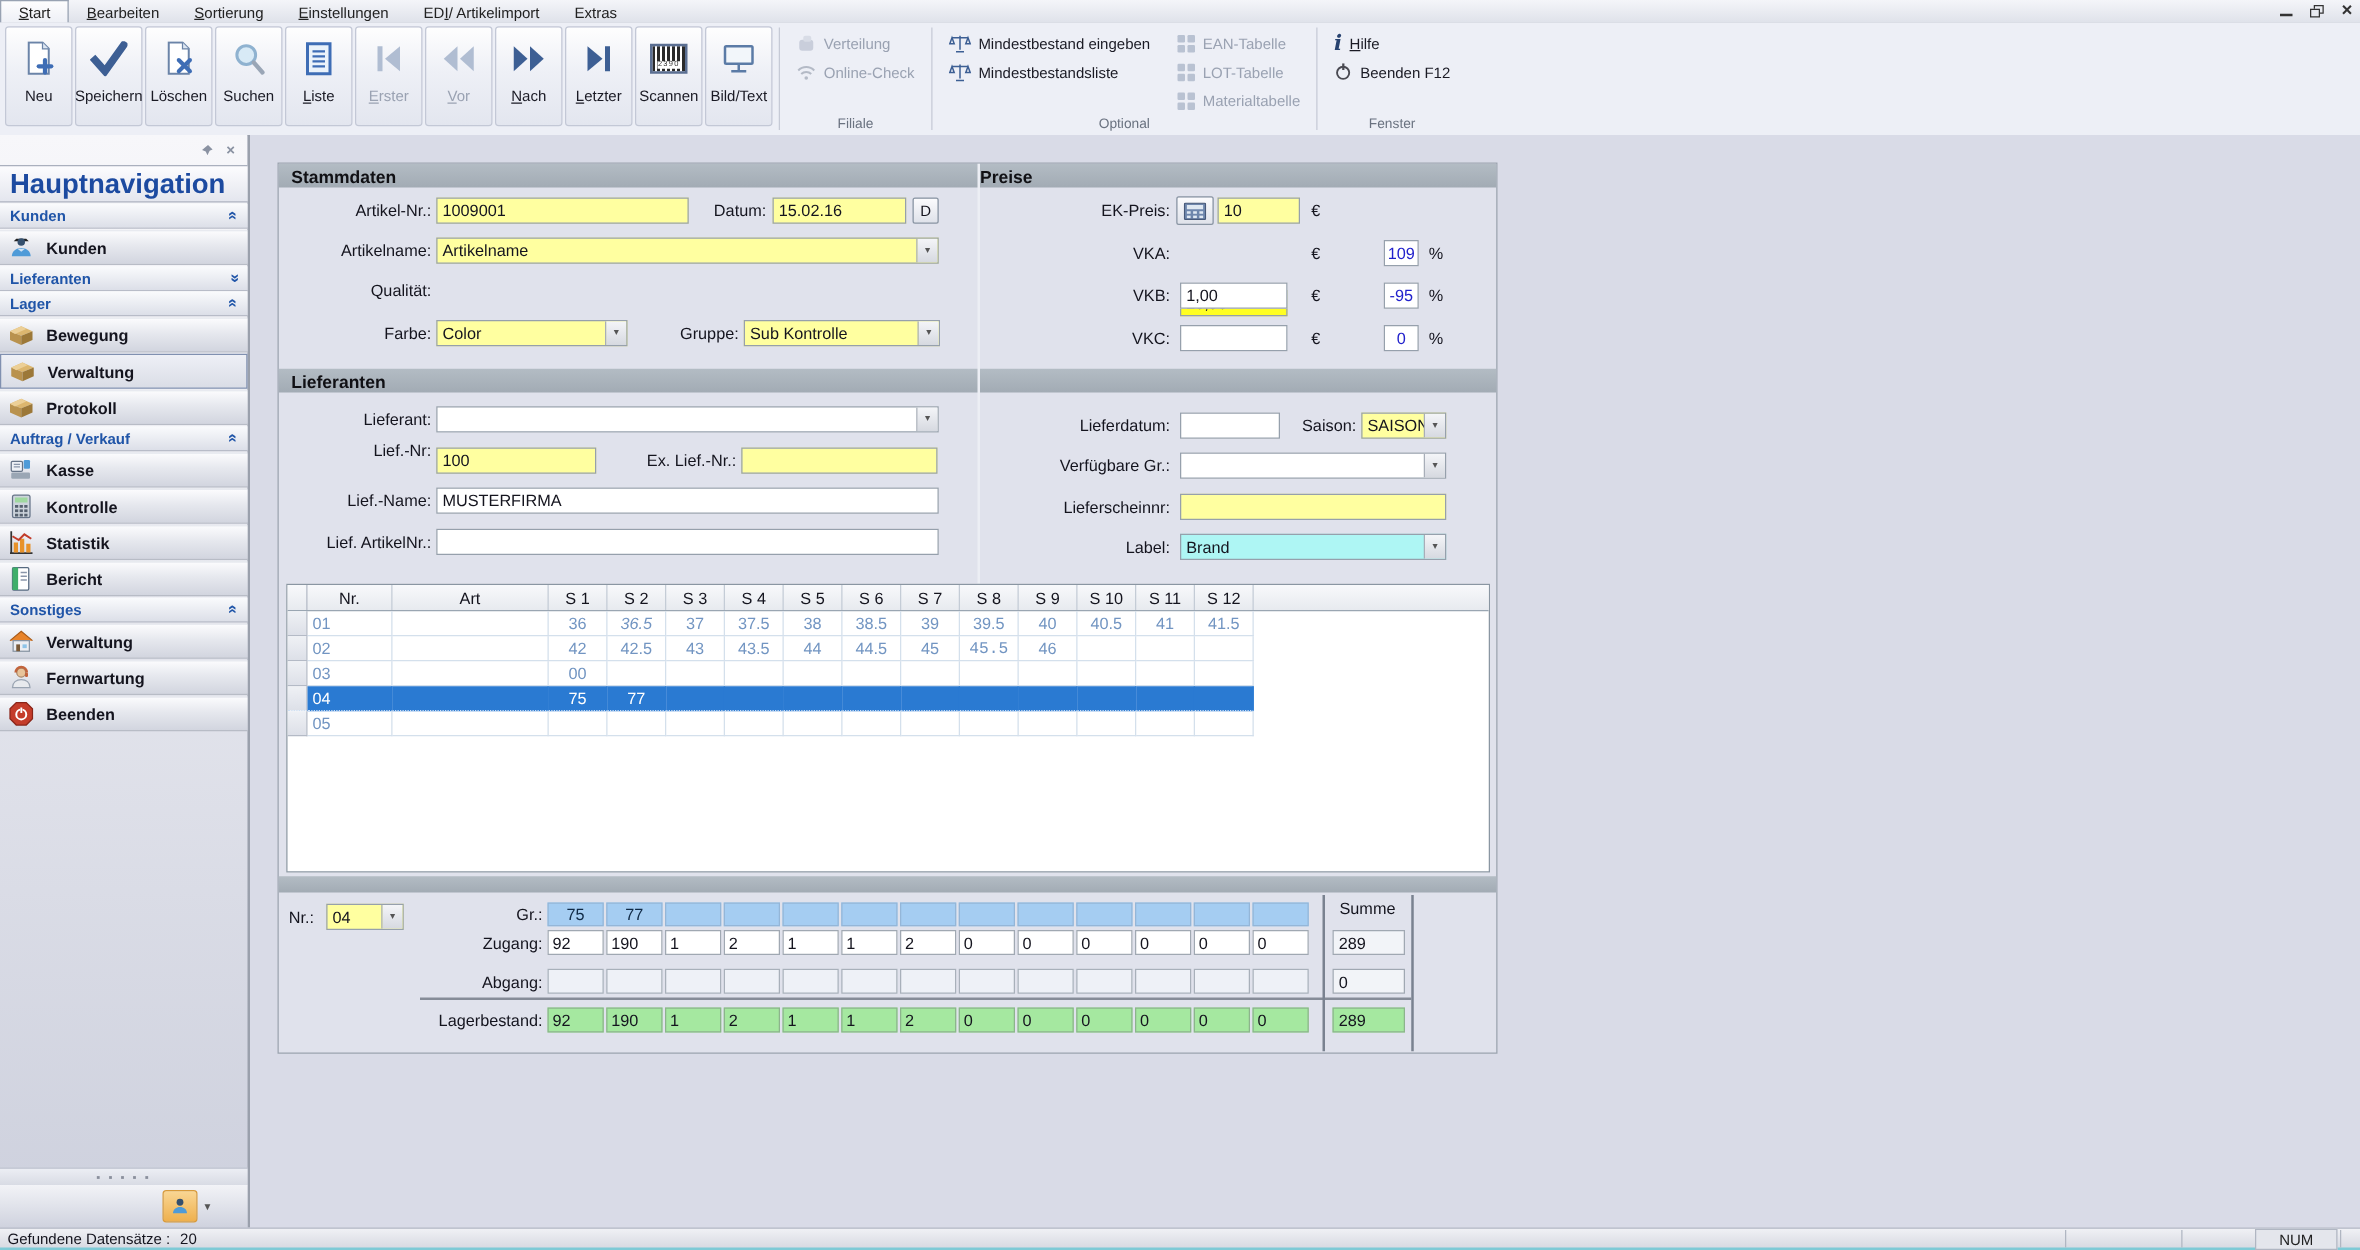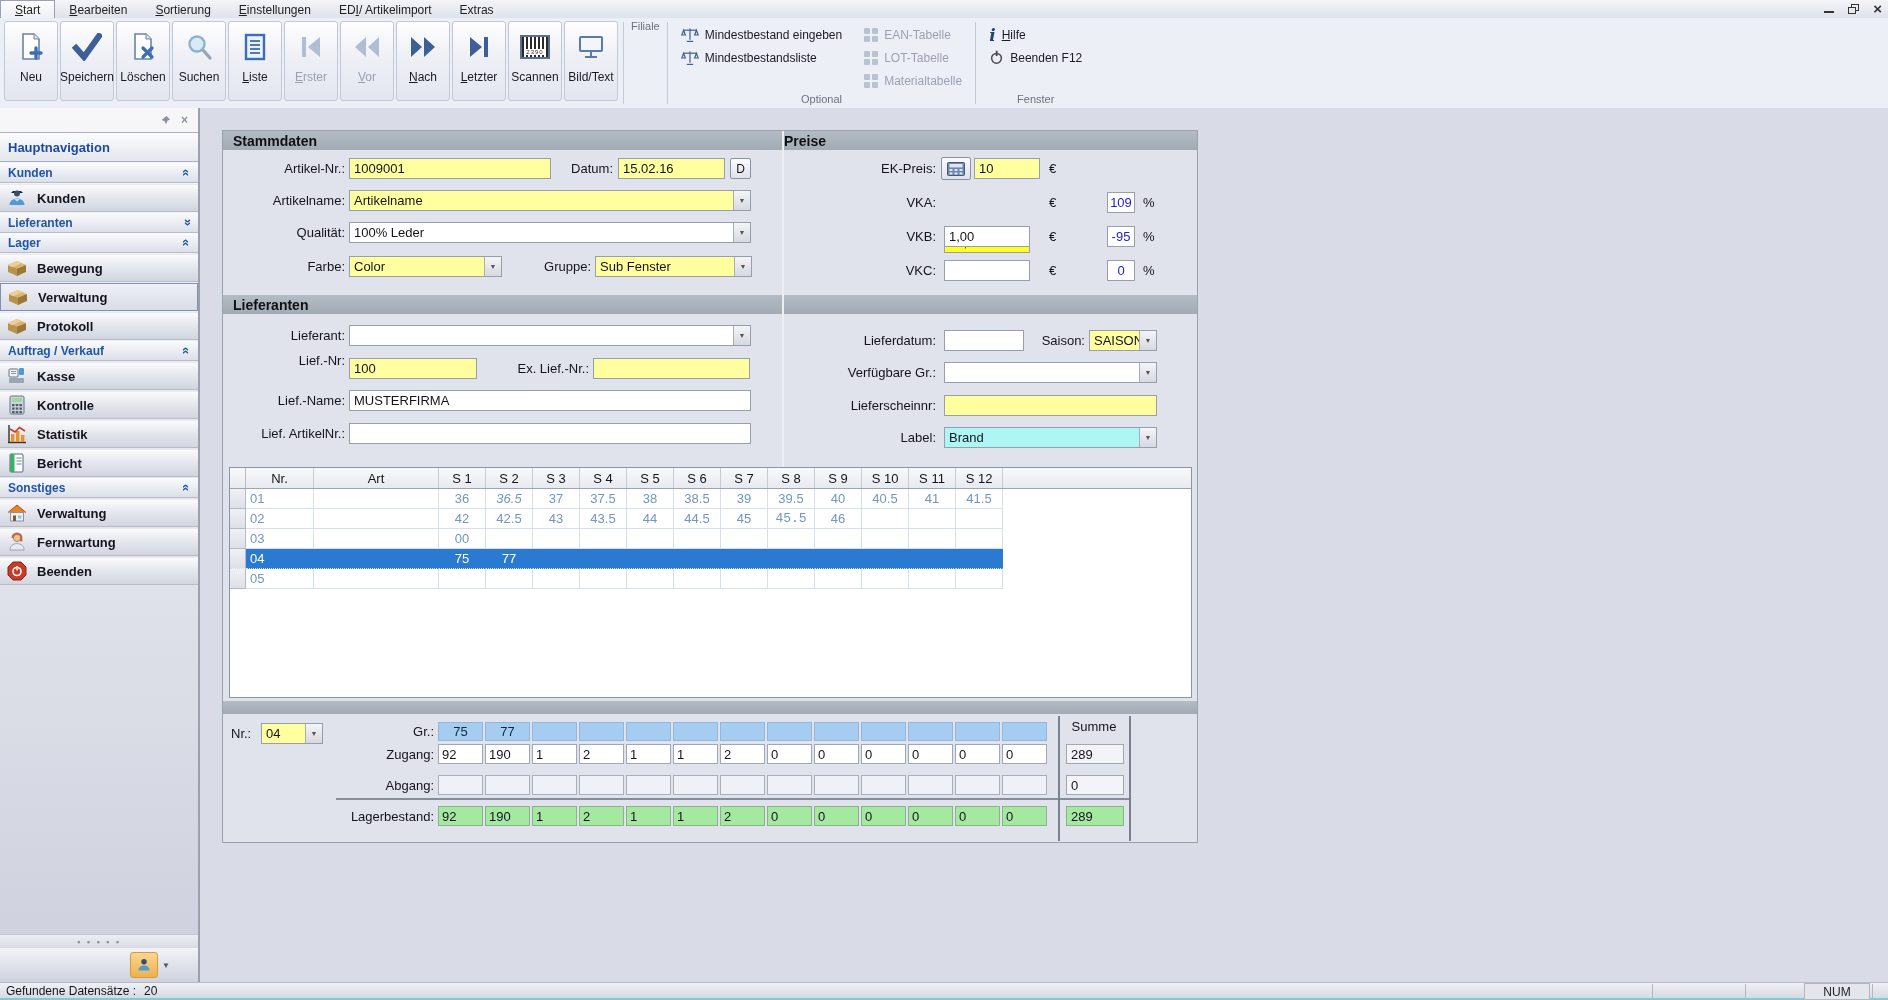--- a/index.html
+++ b/index.html
@@ -35,21 +35,21 @@
   .rgroup-cap{height:15px;text-align:center;font-size:11px;color:#6a7280;}
   .barcode{display:inline-block;width:26px;height:20px;border:2px solid #5b6f92;background:repeating-linear-gradient(90deg,#2a2a2a 0 2px,#fff 2px 4px);position:relative;}
   .barcode i{position:absolute;left:4px;bottom:2px;right:4px;background:#fff;color:#333;font-style:normal;font-size:6px;line-height:6px;text-align:center;letter-spacing:1px;}
   .gridicn{display:inline-grid;grid-template-columns:6px 6px;grid-template-rows:6px 6px;gap:2px;}
   .gridicn b{background:#b9c2d2;border-radius:1px;}
   .infoi{font-family:"DejaVu Serif",serif;font-style:italic;font-weight:bold;font-size:17px;color:#27426f;line-height:14px;}
   
   #sidebar{position:absolute;left:0;top:108px;width:200px;height:874px;background:linear-gradient(#f7f7fa,#cdd0dd);border-right:2px solid #9aa0ac;box-sizing:border-box;}
   #side-minibar{position:absolute;left:0;top:2px;width:198px;height:20px;display:flex;justify-content:flex-end;align-items:center;gap:10px;padding-right:10px;box-sizing:border-box;}
   #side-title{position:absolute;left:0;top:24px;width:198px;height:30px;display:flex;align-items:center;padding-left:8px;box-sizing:border-box;
-    font-size:13px;font-weight:bold;color:#1c4aa0;background:linear-gradient(#fcfcfe,#e4e6ee);border-bottom:1px solid #aab0be;border-top:1px solid #aab0be;}
+    font-size:22px;font-weight:bold;color:#1c4aa0;background:linear-gradient(#fcfcfe,#e4e6ee);border-bottom:1px solid #aab0be;border-top:1px solid #aab0be;}
   #side-nav{position:absolute;left:0;top:55px;width:198px;}
   .sec-hdr{height:19px;display:flex;align-items:center;justify-content:space-between;padding:0 8px 0 8px;
     background:linear-gradient(#fafbfd,#dcdfe8);border-bottom:1px solid #b8bcc8;font-size:12px;font-weight:bold;color:#2055a8;cursor:default;}
   .chev{display:inline-block;color:#2055a8;font-weight:bold;font-size:13px;}
   .chev.up{transform:rotate(90deg);}
   .chev.down{transform:rotate(-90deg);}
   .side-item{height:26px;margin:1px 0;display:flex;align-items:center;gap:9px;padding-left:6px;
     background:linear-gradient(#fbfbfd,#e6e8ee 45%,#d2d5df);border-top:1px solid #e8eaf0;border-bottom:1px solid #b8bcc6;
     font-size:13px;font-weight:bold;color:#14141e;cursor:default;}
   .side-item.selected{border:1px solid #8090b0;background:linear-gradient(#eef0f6,#dadde6);}
@@ -235,20 +235,43 @@
               <rect x="3" y="4" width="22" height="14" rx="1" fill="#f2f6fa" stroke="#5b7ba6" stroke-width="2"></rect>
               <line x1="14" y1="18" x2="14" y2="23" stroke="#5b7ba6" stroke-width="2"></line>
               <line x1="8" y1="24" x2="20" y2="24" stroke="#5b7ba6" stroke-width="2"></line>
             </svg>
           </span>
           <span class="rlbl">Bild/Text</span>
         </div>
       </div>
       <div class="rib-sep"></div>
       <div class="rgroup">
+        <div class="rgroup-cols">
+          <div class="rgroup-col">
+            <div class="sbtn disabled">
+              <span class="icn">
+                <svg width="16" height="16" viewBox="0 0 20 20">
+                  <rect x="3" y="6" width="14" height="11" rx="3" fill="#c9cedb"></rect>
+                  <rect x="7" y="2" width="8" height="6" rx="2" fill="#d8dce6"></rect>
+                </svg>
+              </span>
+              <span>Verteilung</span>
+            </div>
+            <div class="sbtn disabled">
+              <span class="icn">
+                <svg width="16" height="14" viewBox="0 0 20 16">
+                  <path d="M2 6a11 11 0 0 1 16 0" stroke="#b4bac6" stroke-width="2" fill="none"></path>
+                  <path d="M5 9.5a7 7 0 0 1 10 0" stroke="#b4bac6" stroke-width="2" fill="none"></path>
+                  <circle cx="10" cy="13.5" r="1.8" fill="#b4bac6"></circle>
+                </svg>
+              </span>
+              <span>Online-Check</span>
+            </div>
+          </div>
+        </div>
         <div class="rgroup-cap">Filiale</div>
       </div>
       <div class="rib-sep"></div>
       <div class="rgroup">
         <div class="rgroup-cols">
           <div class="rgroup-col">
             <div class="sbtn">
               <span class="icn">
                 <svg width="18" height="16" viewBox="0 0 22 20">
                   <g stroke="#3d5f94" stroke-width="1.5" fill="none">
@@ -536,33 +559,29 @@
     <div class="fld yellow" style="left:395px;top:27px;width:107px;">15.02.16</div>
     <div class="sqbtn" style="left:507px;top:27px;width:21px;">D</div>
 
     <span class="lbl" style="left:0;width:122px;top:62px;">Artikelname:</span>
     <div class="fld yellow" style="left:126px;top:59px;width:402px;">
       <span>Artikelname</span>
       <span class="cmb-arrow">▼</span>
     </div>
 
     <span class="lbl" style="left:0;width:122px;top:94px;">Qualität:</span>
-    <div class="fld" style="left:126px;top:91px;width:402px;">
-      <span>100% Leder</span>
-      <span class="cmb-arrow">▼</span>
-    </div>
 
     <span class="lbl" style="left:0;width:122px;top:128px;">Farbe:</span>
     <div class="fld yellow" style="left:126px;top:125px;width:153px;">
       <span>Color</span>
       <span class="cmb-arrow">▼</span>
     </div>
     <span class="lbl" style="left:250px;width:118px;top:128px;">Gruppe:</span>
     <div class="fld yellow" style="left:372px;top:125px;width:157px;">
-      <span>Sub Fenster</span>
+      <span>Sub Kontrolle</span>
       <span class="cmb-arrow">▼</span>
     </div>
 
     <span class="lbl" style="left:613px;width:100px;top:30px;">EK-Preis:</span>
     <div class="sqbtn" style="left:718px;top:26px;width:30px;height:23px;">
       <span class="icn">
         <svg width="18" height="14" viewBox="0 0 18 14">
             <rect x="0.5" y="0.5" width="17" height="13" rx="1" fill="#6e86ac" stroke="#47597a"></rect>
             <rect x="2.5" y="2" width="13" height="3.4" fill="#dfe8f2"></rect>
             <g fill="#dfe8f2">

